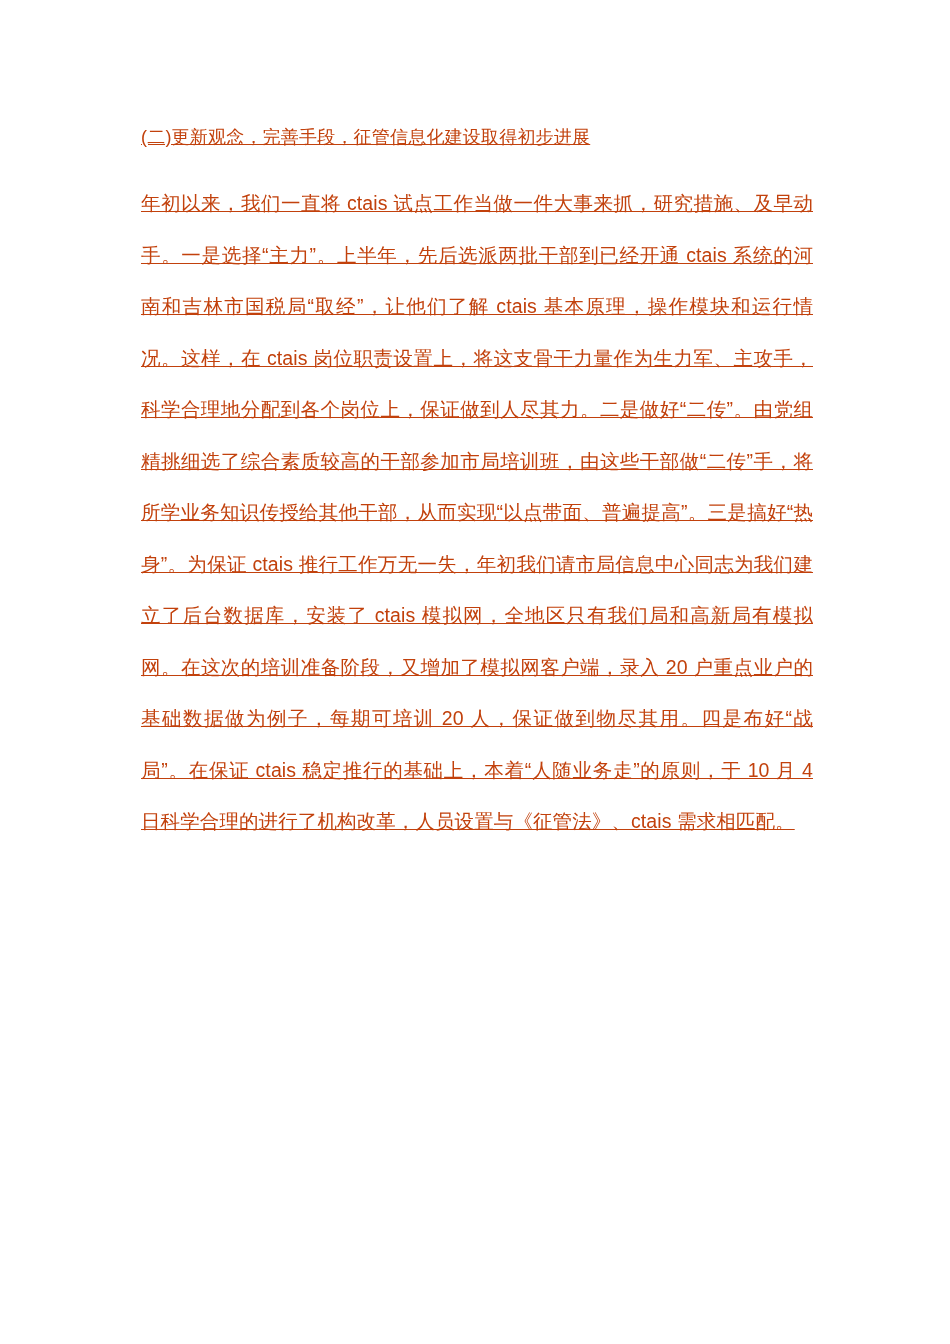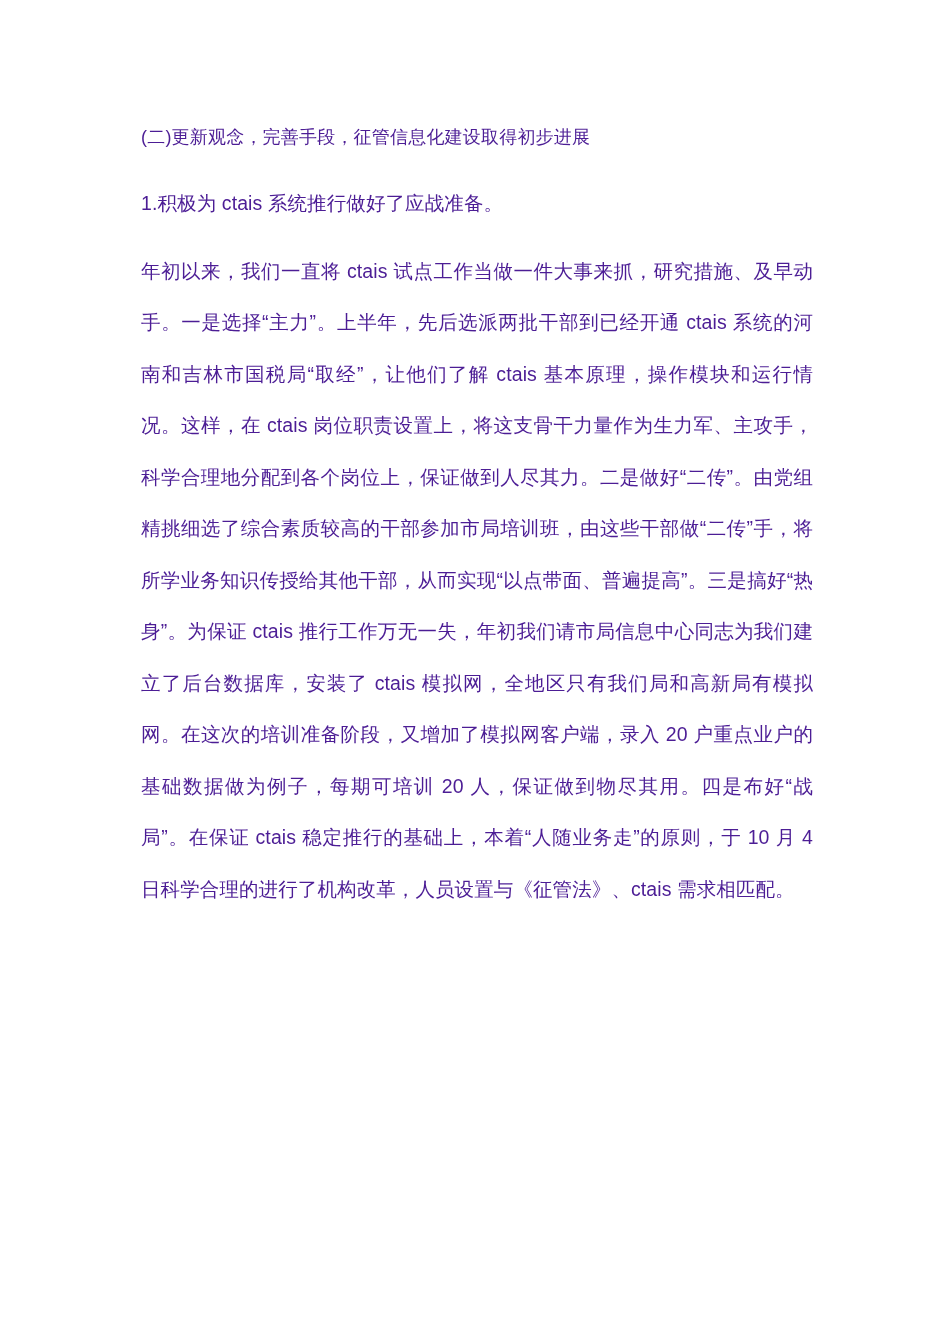--- a/index.html
+++ b/index.html
@@ -19,28 +19,29 @@
 
   .doc-body {
     position: absolute;
     left: 141px;
     top: 112px;
     width: 672px;
   }
 
   .para {
     font-family: "Liberation Sans", "DejaVu Sans", sans-serif;
-    color: #4c1d95;
+    color: #c2410c;
     font-size: 19.5px;
     line-height: 51.5px;
     text-align: justify;
     text-justify: inter-ideograph;
     letter-spacing: 0.1px;
     margin: 0 0 16px 0;
     word-break: break-all;
+    text-decoration: underline;
     -webkit-font-smoothing: antialiased;
   }
 
   .para.heading {
     font-size: 18px;
     line-height: 51px;
     letter-spacing: 0.2px;
     margin-bottom: 15px;
   }
 
@@ -56,18 +57,17 @@
 </style>
 </head>
 <body>
 
 <div class="page">
   <div class="doc-body">
 
     <p class="para heading">(二)更新观念，完善手段，征管信息化建设取得初步进展</p>
 
 
-    <p class="para subheading">1.积极为 ctais 系统推行做好了应战准备。</p>
 
     <p class="para last">年初以来，我们一直将 ctais 试点工作当做一件大事来抓，研究措施、及早动手。一是选择“主力”。上半年，先后选派两批干部到已经开通 ctais 系统的河南和吉林市国税局“取经”，让他们了解 ctais 基本原理，操作模块和运行情况。这样，在 ctais 岗位职责设置上，将这支骨干力量作为生力军、主攻手，科学合理地分配到各个岗位上，保证做到人尽其力。二是做好“二传”。由党组精挑细选了综合素质较高的干部参加市局培训班，由这些干部做“二传”手，将所学业务知识传授给其他干部，从而实现“以点带面、普遍提高”。三是搞好“热身”。为保证 ctais 推行工作万无一失，年初我们请市局信息中心同志为我们建立了后台数据库，安装了 ctais 模拟网，全地区只有我们局和高新局有模拟网。在这次的培训准备阶段，又增加了模拟网客户端，录入 20 户重点业户的基础数据做为例子，每期可培训 20 人，保证做到物尽其用。四是布好“战局”。在保证 ctais 稳定推行的基础上，本着“人随业务走”的原则，于 10 月 4 日科学合理的进行了机构改革，人员设置与《征管法》、ctais 需求相匹配。</p>
 
   </div>
 </div>
 
 </body></html>

